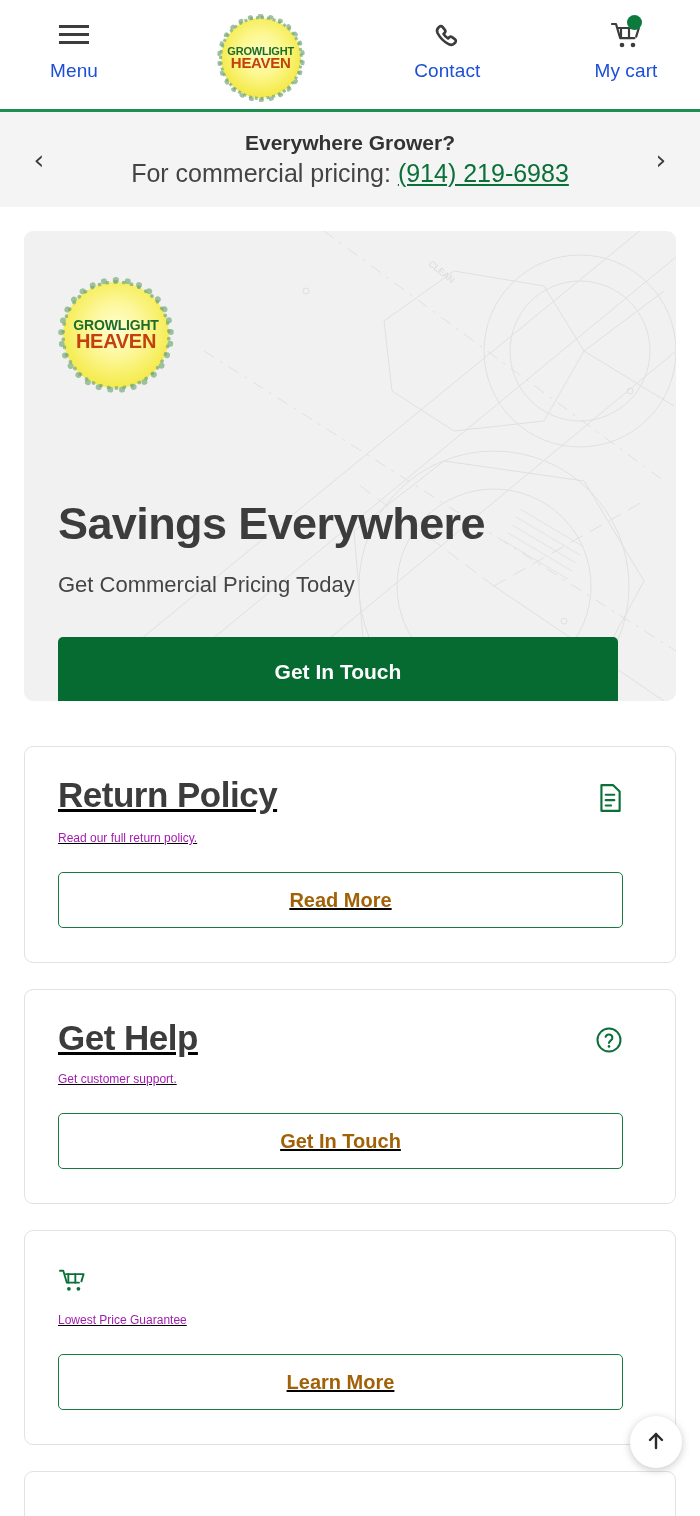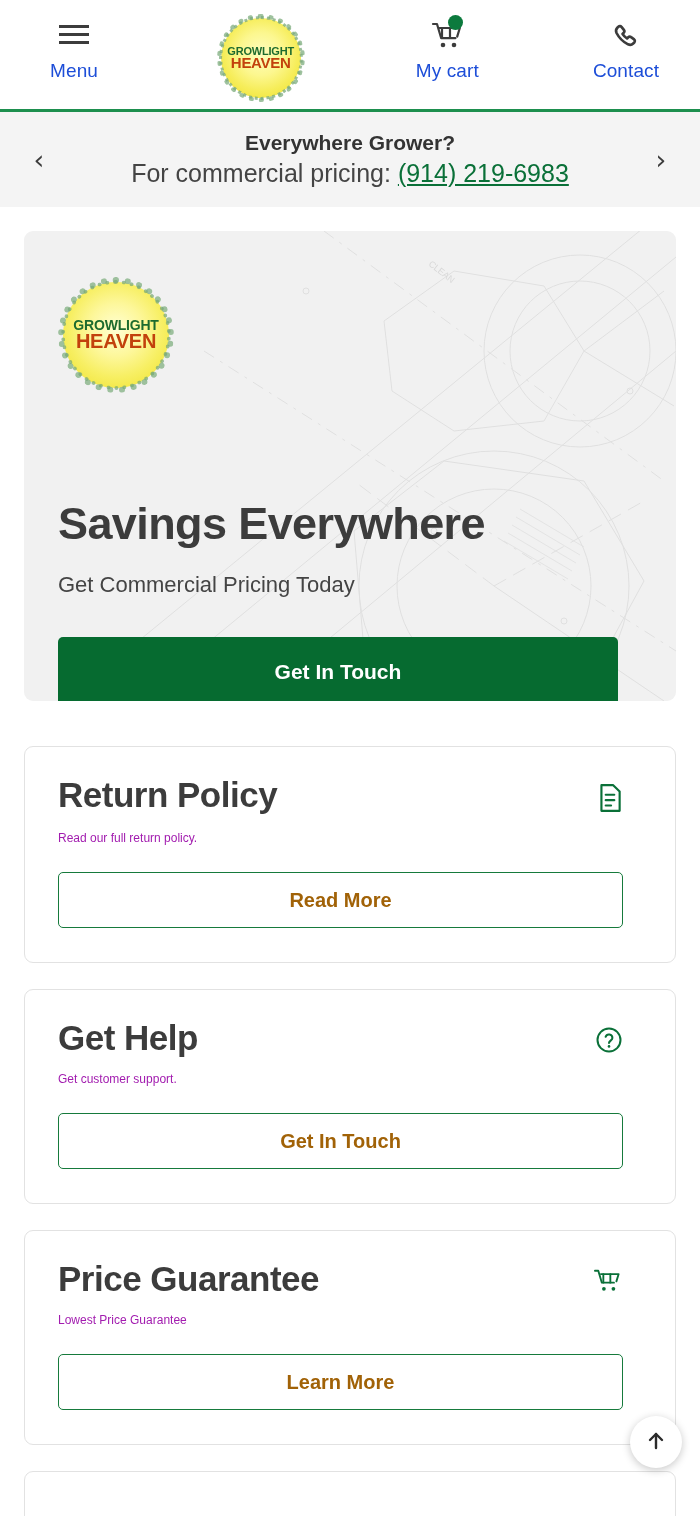--- a/index.html
+++ b/index.html
@@ -160,20 +160,21 @@
 
   
   .cards { margin: 45px 24px 0 24px; }
   .card {
     border: 1px solid #e2e2e2;
     border-radius: 9px;
     background: #fff;
     padding: 30px 52px 34px 33px;
     margin-bottom: 26px;
     position: relative;
+    text-decoration: underline;
   }
   .card-head { display: flex; justify-content: space-between; align-items: flex-start; }
   .card-title {
     font-size: 35px;
     font-weight: bold;
     color: #3c3c3c;
     letter-spacing: -.5px;
     line-height: 1.05;
   }
   .card-ico { color: #0a7038; margin-top: 6px; }
@@ -238,41 +239,41 @@
         <div class="wreath"></div>
         <div class="wreath2"></div>
         <div class="logo-txt">
           <span class="l1">GROWLIGHT</span>
           <span class="l2">HEAVEN</span>
         </div>
       </div>
     </div>
 
     <div class="nav-item">
+      <span class="nav-ico">
+        <svg width="32" height="32" viewBox="0 0 24 24" fill="none" stroke="#3c3c3c" stroke-width="2" stroke-linecap="round" stroke-linejoin="round">
+          <path d="M15.8 13.6a1.6 1.6 0 0 0-2.1.1l-.9.9a14 14 0 0 1-3.4-3.4l.9-.9a1.6 1.6 0 0 0 .1-2.1L8.6 5.9A1.6 1.6 0 0 0 6.3 5.8l-.8.8c-1 1-1.2 2.5-.6 3.9A19.5 19.5 0 0 0 13.5 19c1.4.6 2.9.4 3.9-.6l.8-.8a1.6 1.6 0 0 0-.1-2.3z"></path>
+        </svg>
+      </span>
+      <span class="nav-label">Contact</span>
+    </div>
+
+    <div class="nav-item">
       <span class="nav-ico cart-wrap">
         <svg width="34" height="32" viewBox="0 0 34 32" fill="none" stroke="#3c3c3c" stroke-width="2.2" stroke-linecap="round" stroke-linejoin="round">
           <path d="M3 5h4l4.2 14.2h14.2"></path>
           <path d="M9.4 9h20.4l-2.6 8.6"></path>
           <line x1="12" y1="9" x2="12" y2="19"></line>
           <line x1="20" y1="9" x2="20" y2="19"></line>
           <circle cx="13" cy="26" r="2.3" fill="#3c3c3c" stroke="none"></circle>
           <circle cx="24" cy="26" r="2.3" fill="#3c3c3c" stroke="none"></circle>
         </svg>
         <span class="cart-badge"></span>
       </span>
       <span class="nav-label">My cart</span>
-    </div>
-
-    <div class="nav-item">
-      <span class="nav-ico">
-        <svg width="32" height="32" viewBox="0 0 24 24" fill="none" stroke="#3c3c3c" stroke-width="2" stroke-linecap="round" stroke-linejoin="round">
-          <path d="M15.8 13.6a1.6 1.6 0 0 0-2.1.1l-.9.9a14 14 0 0 1-3.4-3.4l.9-.9a1.6 1.6 0 0 0 .1-2.1L8.6 5.9A1.6 1.6 0 0 0 6.3 5.8l-.8.8c-1 1-1.2 2.5-.6 3.9A19.5 19.5 0 0 0 13.5 19c1.4.6 2.9.4 3.9-.6l.8-.8a1.6 1.6 0 0 0-.1-2.3z"></path>
-        </svg>
-      </span>
-      <span class="nav-label">Contact</span>
     </div>
   </div>
 
   <div class="promo">
     <div class="promo-arrow">‹</div>
     <div class="promo-body">
       <div class="promo-title">Everywhere Grower?</div>
       <div class="promo-sub"><span>For commercial pricing: </span><a class="promo-phone" href="#">(914) 219-6983</a></div>
     </div>
     <div class="promo-arrow">›</div>
@@ -362,21 +363,20 @@
             <circle cx="14" cy="20.4" r="1.3" fill="#0a7038" stroke="none"></circle>
           </svg>
         </span>
       </div>
       <div class="card-sub">Get customer support.</div>
       <button class="card-btn">Get In Touch</button>
     </div>
 
     <div class="card">
       <div class="card-head">
-        <div class="card-title">Price Guarantee</div>
         <span class="card-ico">
           <svg width="30" height="28" viewBox="0 0 32 30" fill="none" stroke="#0a7038" stroke-width="2" stroke-linecap="round" stroke-linejoin="round">
             <path d="M2 4h3.6l3.8 12.8h13"></path>
             <path d="M8.4 7.6h19l-2.4 7.8"></path>
             <line x1="11" y1="7.6" x2="11" y2="16.8"></line>
             <line x1="18.5" y1="7.6" x2="18.5" y2="16.8"></line>
             <circle cx="11.6" cy="23.4" r="2" fill="#0a7038" stroke="none"></circle>
             <circle cx="21.8" cy="23.4" r="2" fill="#0a7038" stroke="none"></circle>
           </svg>
         </span>

